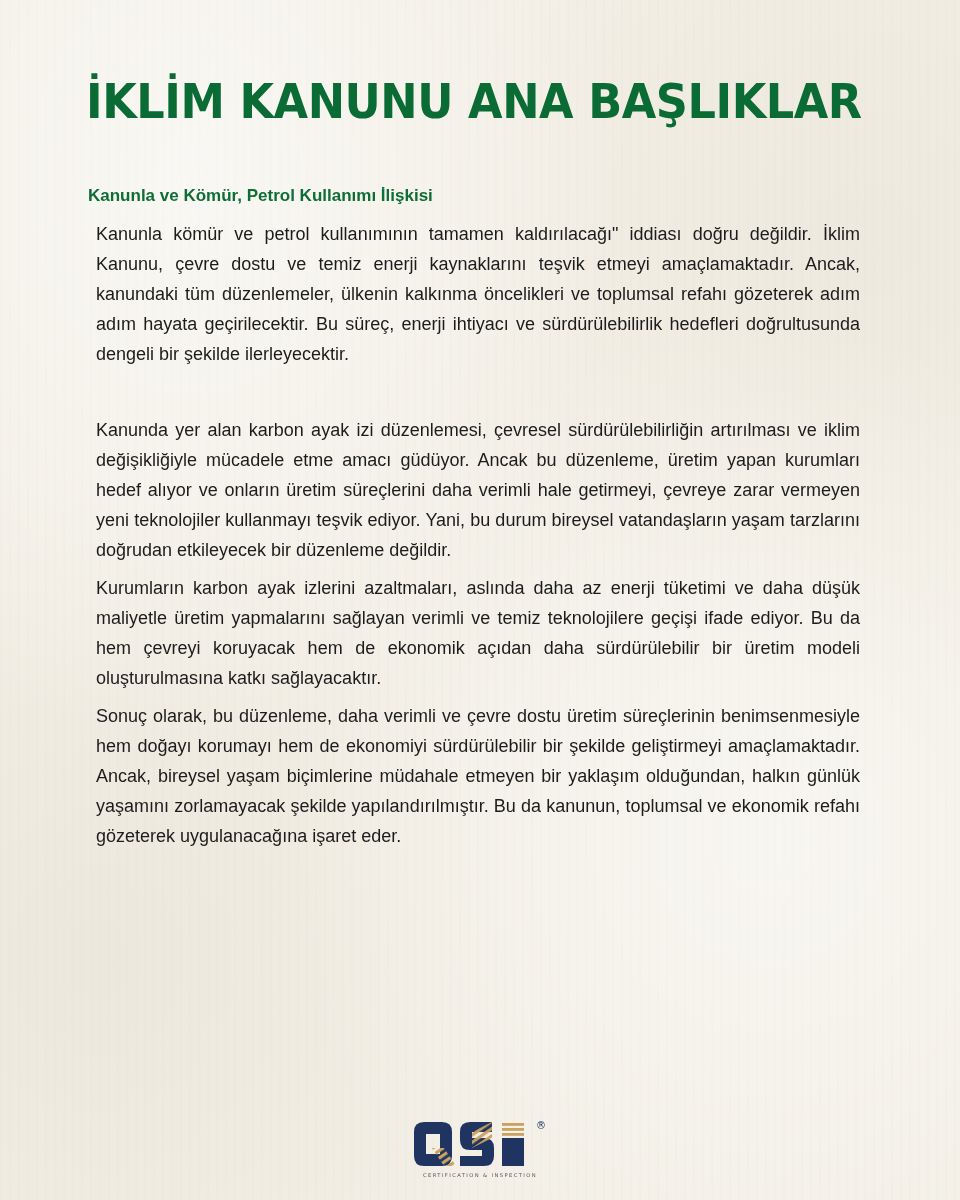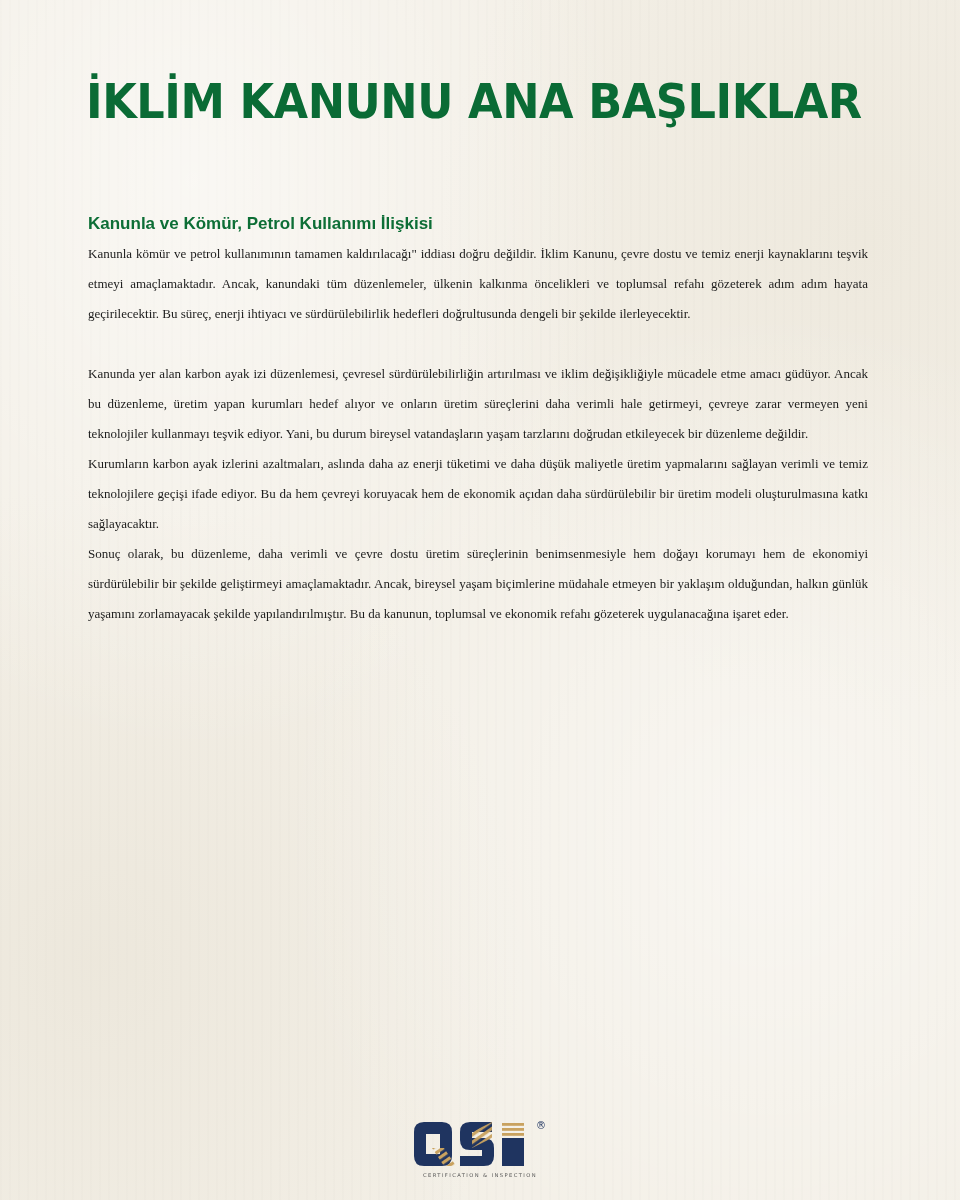--- a/index.html
+++ b/index.html
@@ -32,35 +32,35 @@
       line-height: 70px;
       letter-spacing: -0.5px;
       color: #0a6b35;
       transform: scaleX(0.93);
       transform-origin: left center;
       white-space: nowrap;
     }
     .content {
       position: absolute;
       left: 88px;
-      top: 209px;
+      top: 181px;
       width: 780px;
     }
     .section-heading {
       margin: 0;
       font-family: "Liberation Sans", sans-serif;
       font-weight: bold;
       font-size: 17px;
       line-height: 30px;
       color: #0d6e36;
     }
     .para {
-      margin: 0;
-      font-family: Liberation Serif, serif;
-      font-size: 13px;
+      margin: 8px;
+      font-family: Liberation Sans, sans-serif;
+      font-size: 18px;
       line-height: 30px;
       color: #1c1c1c;
       text-align: justify;
       text-align-last: left;
     }
     .section-gap {
       height: 30px;
     }
     .logo {
       position: absolute;

